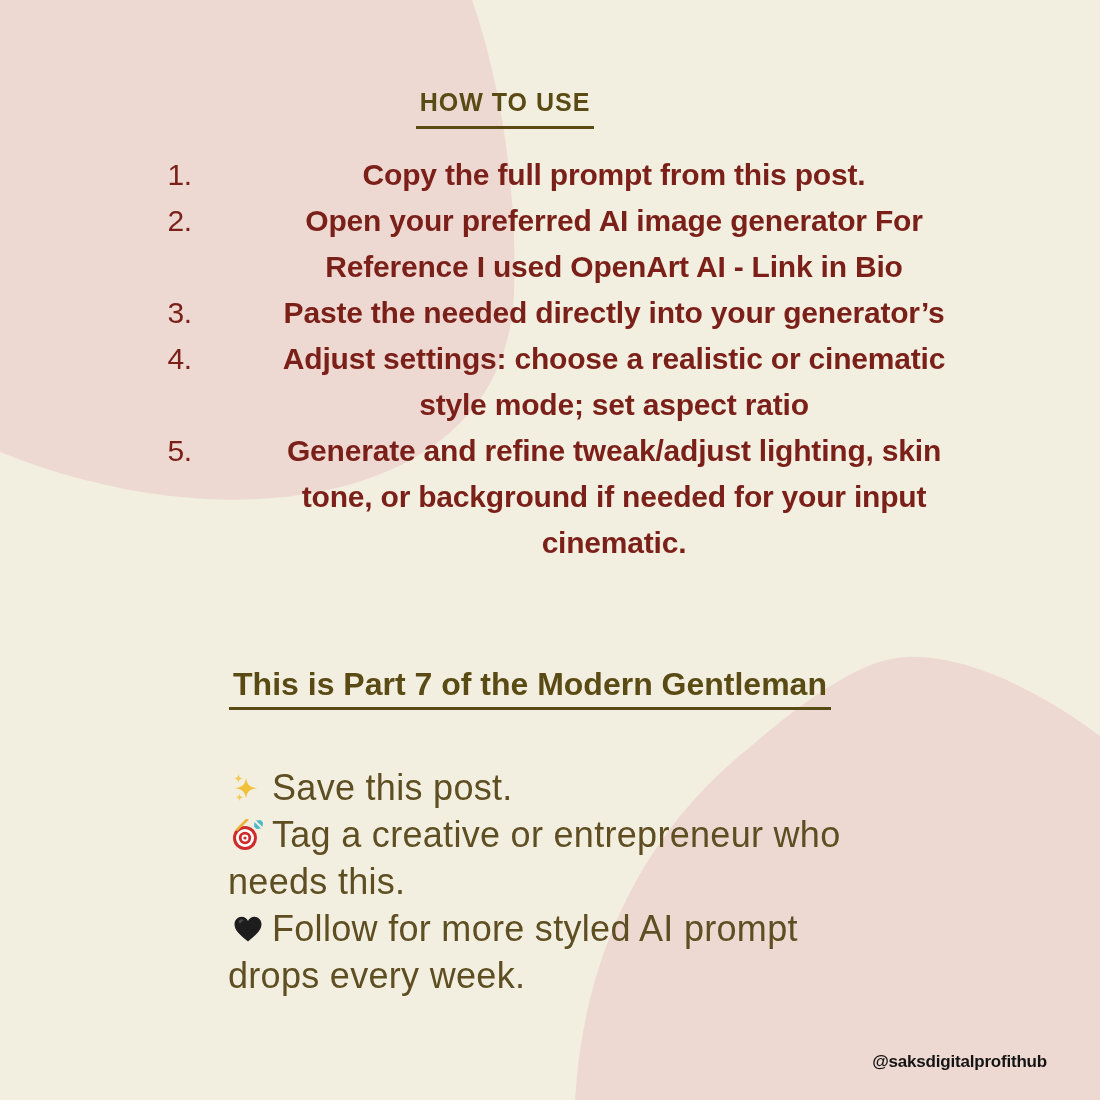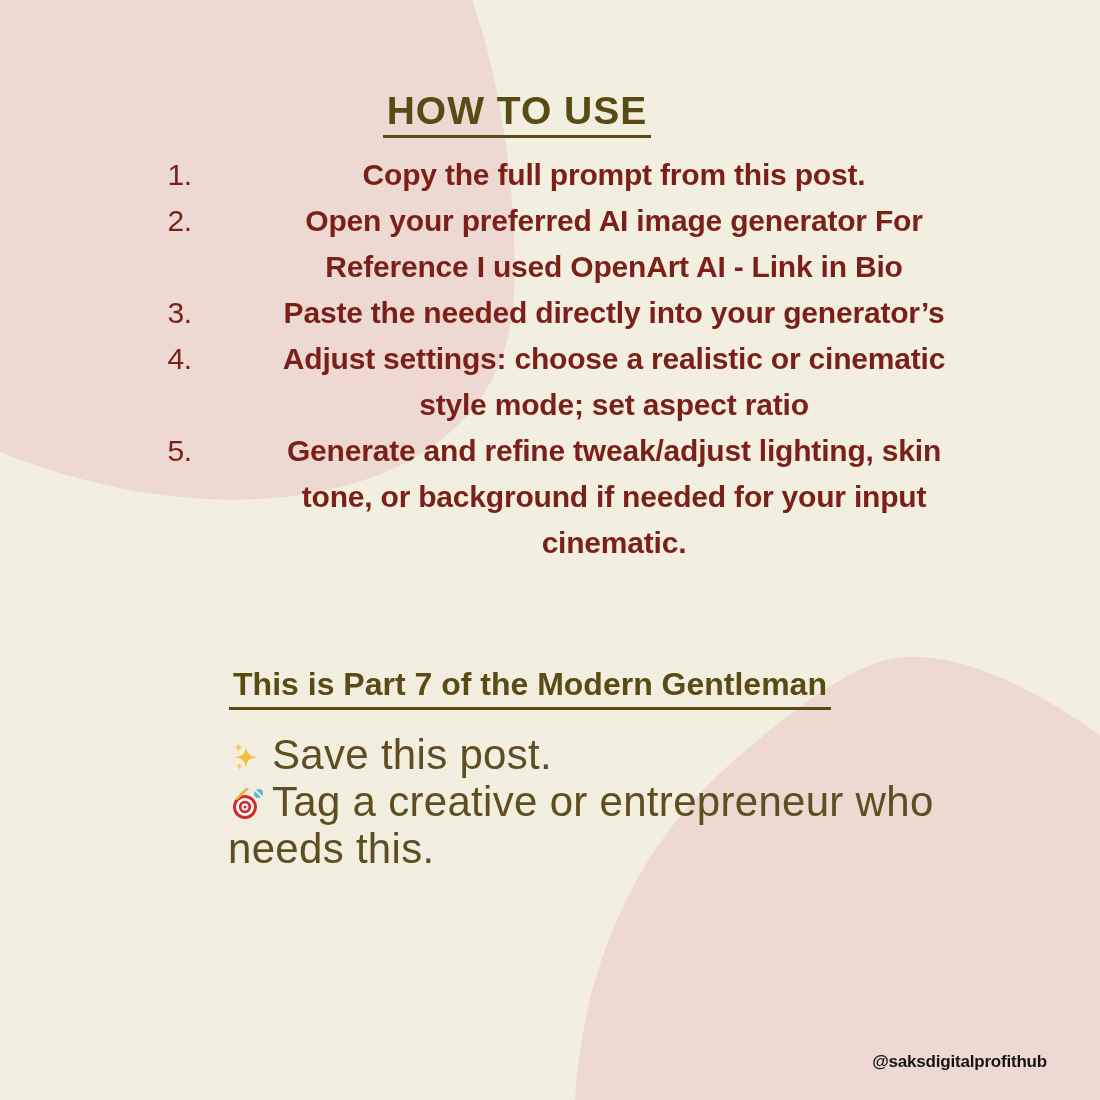--- a/index.html
+++ b/index.html
@@ -28,26 +28,25 @@
     position: absolute;
     inset: 0;
     z-index: 1;
   }
   .title {
     position: absolute;
     top: 66px;
     left: 0;
     width: 1010px;
     text-align: center;
-    font-size: 39px;
+    font-size: 25px;
     font-weight: 700;
     letter-spacing: 1px;
     color: var(--olive, #5a4a13);
     line-height: 38px;
-    padding-left: 12px;
   }
   .title .underlined,
   .subheading .underlined {
     display: inline-block;
     border-bottom: 3px solid var(--olive, #5a4a13);
     padding: 0 4px 5px 4px;
   }
   .steps {
     position: absolute;
     left: 156px;
@@ -83,24 +82,24 @@
     width: 1060px;
     text-align: center;
     font-size: 32px;
     font-weight: 700;
     color: var(--olive, #5a4a13);
     line-height: 36px;
   }
   .cta {
     position: absolute;
     left: 228px;
-    top: 731px;
+    top: 764px;
     width: 700px;
     color: var(--cta-text, #5e4e22);
-    font-size: 42px;
+    font-size: 36px;
     font-weight: 400;
     line-height: 47px;
     letter-spacing: 0.3px;
   }
   .cta .line {
     white-space: nowrap;
   }
   .cta .icon {
     display: inline-block;
     width: 32px;
@@ -194,19 +193,26 @@
           <circle cx="13" cy="19" r="6.2" fill="#cf2b2b"></circle>
           <circle cx="13" cy="19" r="3.4" fill="#ffffff"></circle>
           <circle cx="13" cy="19" r="1.6" fill="#cf2b2b"></circle>
           <rect x="12" y="6.2" width="17" height="2.6" rx="1.3" transform="rotate(-45 13 19)" fill="#e8b13a"></rect>
           <path d="M24 1.5 L30.5 8 L31 3.5 L28.5 1 Z" fill="#4fb9c6"></path>
           <path d="M22.5 3 L29 9.5 L24.5 10 L22 7.5 Z" fill="#4fb9c6"></path>
         </svg></span><span>Tag a creative or entrepreneur who</span></div>
         <div class="line">needs this.</div>
       </div>
 
+      <div class="cta-item">
+        <div class="line"><span class="icon"><svg viewBox="0 0 32 32" aria-hidden="true">
+          <path d="M16 28.5 C7.5 21.5 2.5 17 2.5 11.2 C2.5 7 5.7 3.8 9.8 3.8 C12.4 3.8 15 5.5 16 8 C17 5.5 19.6 3.8 22.2 3.8 C26.3 3.8 29.5 7 29.5 11.2 C29.5 17 24.5 21.5 16 28.5 Z" fill="#1d1d1d"></path>
+          <path d="M7.5 7 C9 5.8 11 6.2 11.8 7.4 C10.2 8 8.8 9.2 8.2 10.6 C6.8 10 6.4 8 7.5 7 Z" fill="#4a4a4a"></path>
+        </svg></span><span>Follow for more styled AI prompt</span></div>
+        <div class="line">drops every week.</div>
+      </div>
 
     </div>
 
     <div class="watermark">@saksdigitalprofithub</div>
 
   </div>
 </div>
 
 </body></html>

